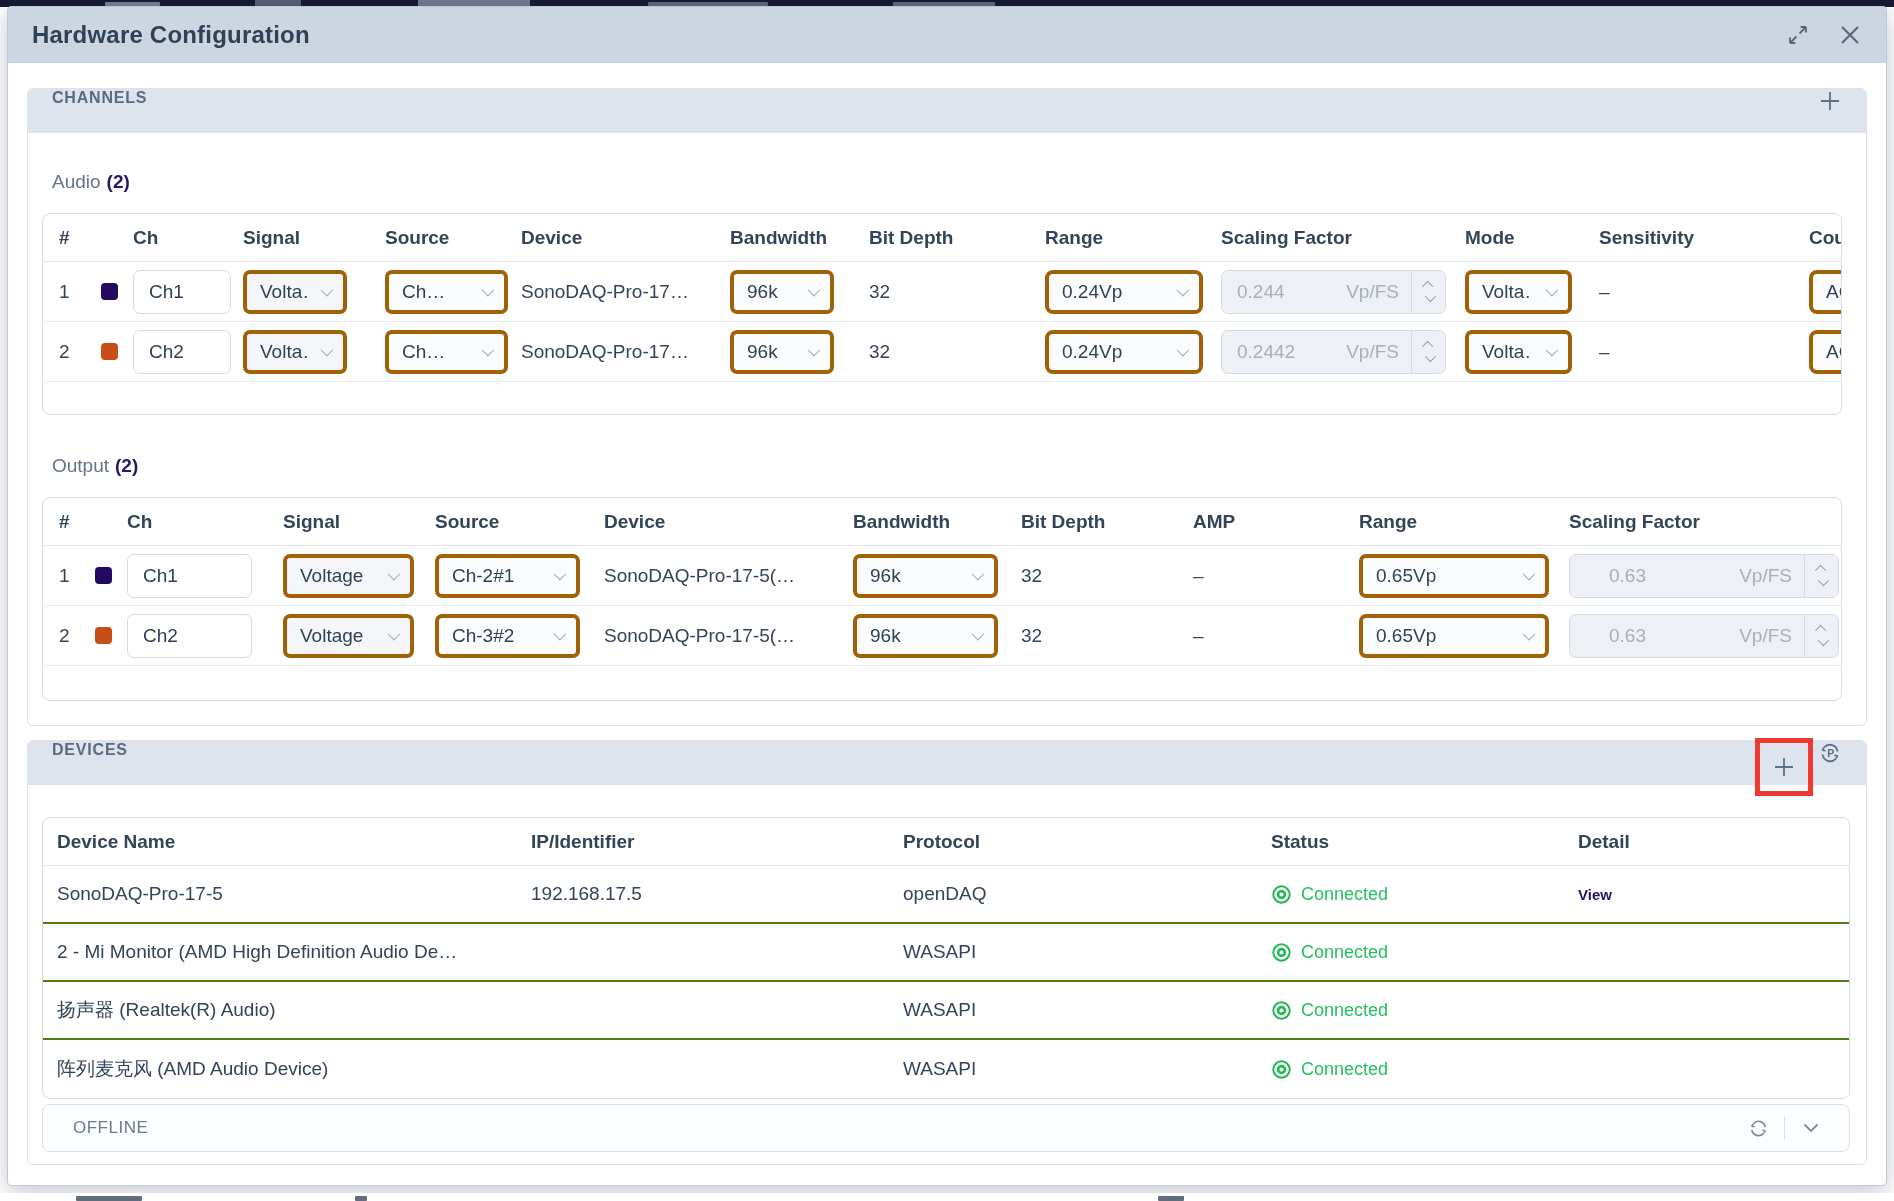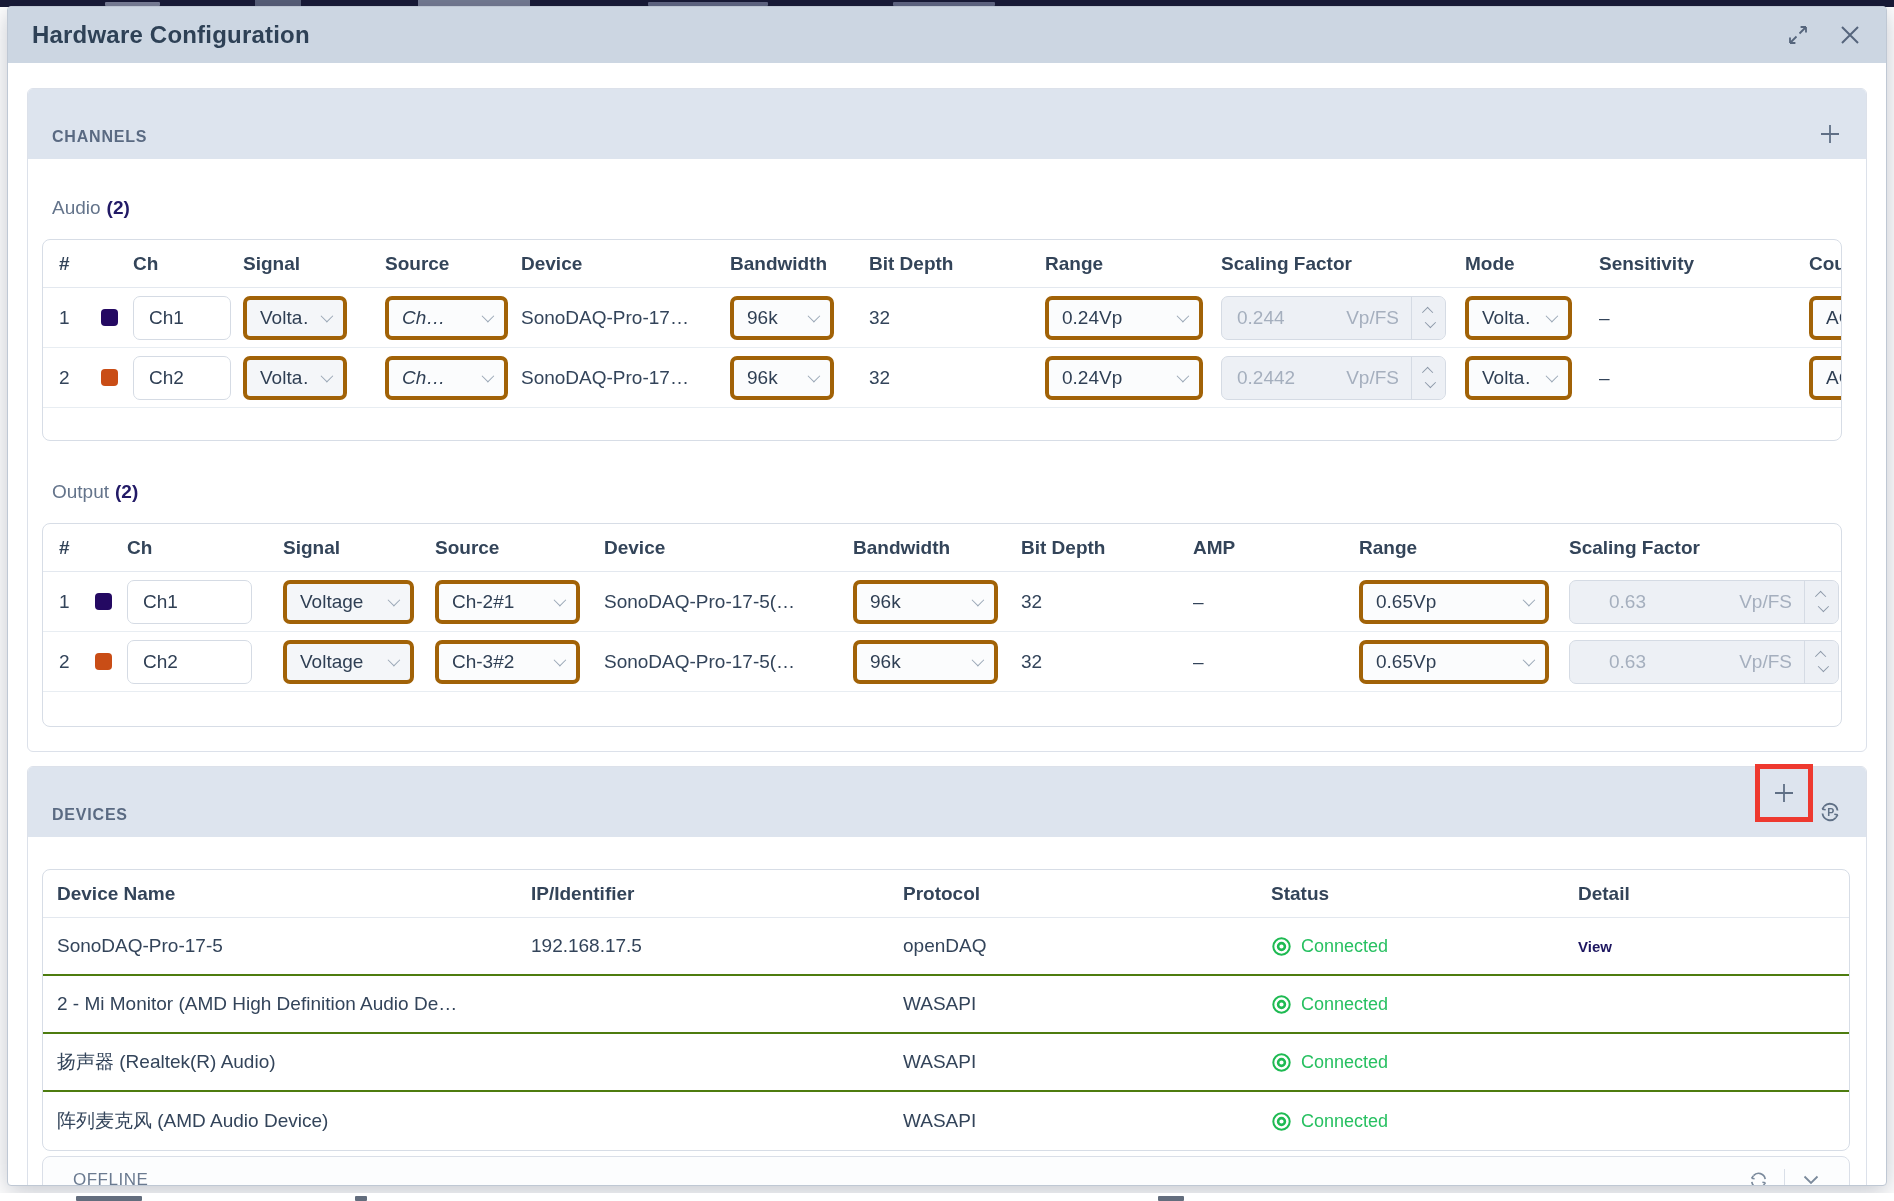--- a/index.html
+++ b/index.html
@@ -18,22 +18,22 @@
     border:1px solid #bfc8d4; border-radius:4px; box-shadow:0 6px 24px rgba(20,30,60,.25); overflow:hidden; }
   .modal-header { height:56px; background:#ccd6e2; display:flex; align-items:center; padding:0 24px; }
   .modal-title { font-size:24px; font-weight:600; color:#2e4156; letter-spacing:.2px; }
   .header-actions { margin-left:auto; display:flex; align-items:center; gap:28px; }
   .icon-btn { width:24px; height:24px; display:flex; align-items:center; justify-content:center; cursor:pointer; }
 
   .modal-body { padding:25px 19px 0 19px; }
 
   
   .panel { border:1px solid #dce1ea; border-radius:6px; background:#fff; overflow:visible; }
-  .panel-header { height:70px; background:#dde4ee; display:flex; align-items:flex-end;
-    padding:13px 24px; border-radius:5px 5px 0 0; position:relative; }
+  .panel-header { height:44px; background:#dde4ee; display:flex; align-items:flex-start;
+    padding:0 24px; border-radius:5px 5px 0 0; position:relative; }
   .panel-title { font-size:16px; font-weight:600; color:#5a6a82; letter-spacing:.8px; }
   .panel-actions { margin-left:auto; display:flex; align-items:center; gap:22px; }
   .panel-content { padding:0 14px 24px 14px; }
   .devices-panel { margin-top:14px; }
   .devices-panel .panel-content { padding:32px 14px 12px 14px; }
 
   .red-outline { position:absolute; right:53px; top:-3px; width:58px; height:58px;
     border:5px solid #ee392f; display:flex; align-items:center; justify-content:center; background:transparent; }
 
   
@@ -62,21 +62,21 @@
     font-family:inherit; font-size:19px; color:#2f3f54; padding:0 15px; outline:none; }
   .w98 { width:98px; } .w125 { width:125px; }
 
   .dd { height:44px; border:4px solid #a16207; border-radius:7px; background:#fbfcfd;
     display:flex; align-items:center; padding:0 13px; cursor:pointer; }
   .dd.gray { background:#f4f6f9; }
   .dd-label { font-size:19px; color:#2f3f54; white-space:nowrap; overflow:hidden; }
   .caret { width:9px; height:9px; border-right:1.6px solid #9aa7b6; border-bottom:1.6px solid #9aa7b6;
     transform:rotate(45deg) translateY(-2px); margin-left:auto; flex:none; }
   .dd .dd-label { margin-right:14px; }
-  .w104{width:104px;} .w127{width:127px;font-style:italic;} .w107{width:107px;} .w154{width:180px;}
+  .w104{width:104px;} .w127{width:127px;} .w107{width:107px;} .w154{width:180px;border-radius:8px;}
   .w131{width:131px;} .w145{width:145px;} .w190{width:190px;}
 
   .num-input { height:44px; border:1px solid #d5dbe4; border-radius:7px; background:#edf0f5;
     display:flex; align-items:center; overflow:hidden; }
   .w225{width:225px;} .w270{width:270px;padding-left:24px;}
   .num-val { font-size:19px; color:#a5afbe; padding-left:15px; }
   .num-unit { font-size:19px; color:#a5afbe; margin-left:auto; padding-right:12px; }
   .spinner { width:34px; align-self:stretch; border-left:1px solid #d5dbe4; display:flex; flex-direction:column;
     align-items:center; justify-content:center; gap:5px; background:#edf0f5; flex:none; cursor:pointer; }
   .sp-car { width:8px; height:8px; border-right:1.5px solid #8d99a9; border-bottom:1.5px solid #8d99a9; }

